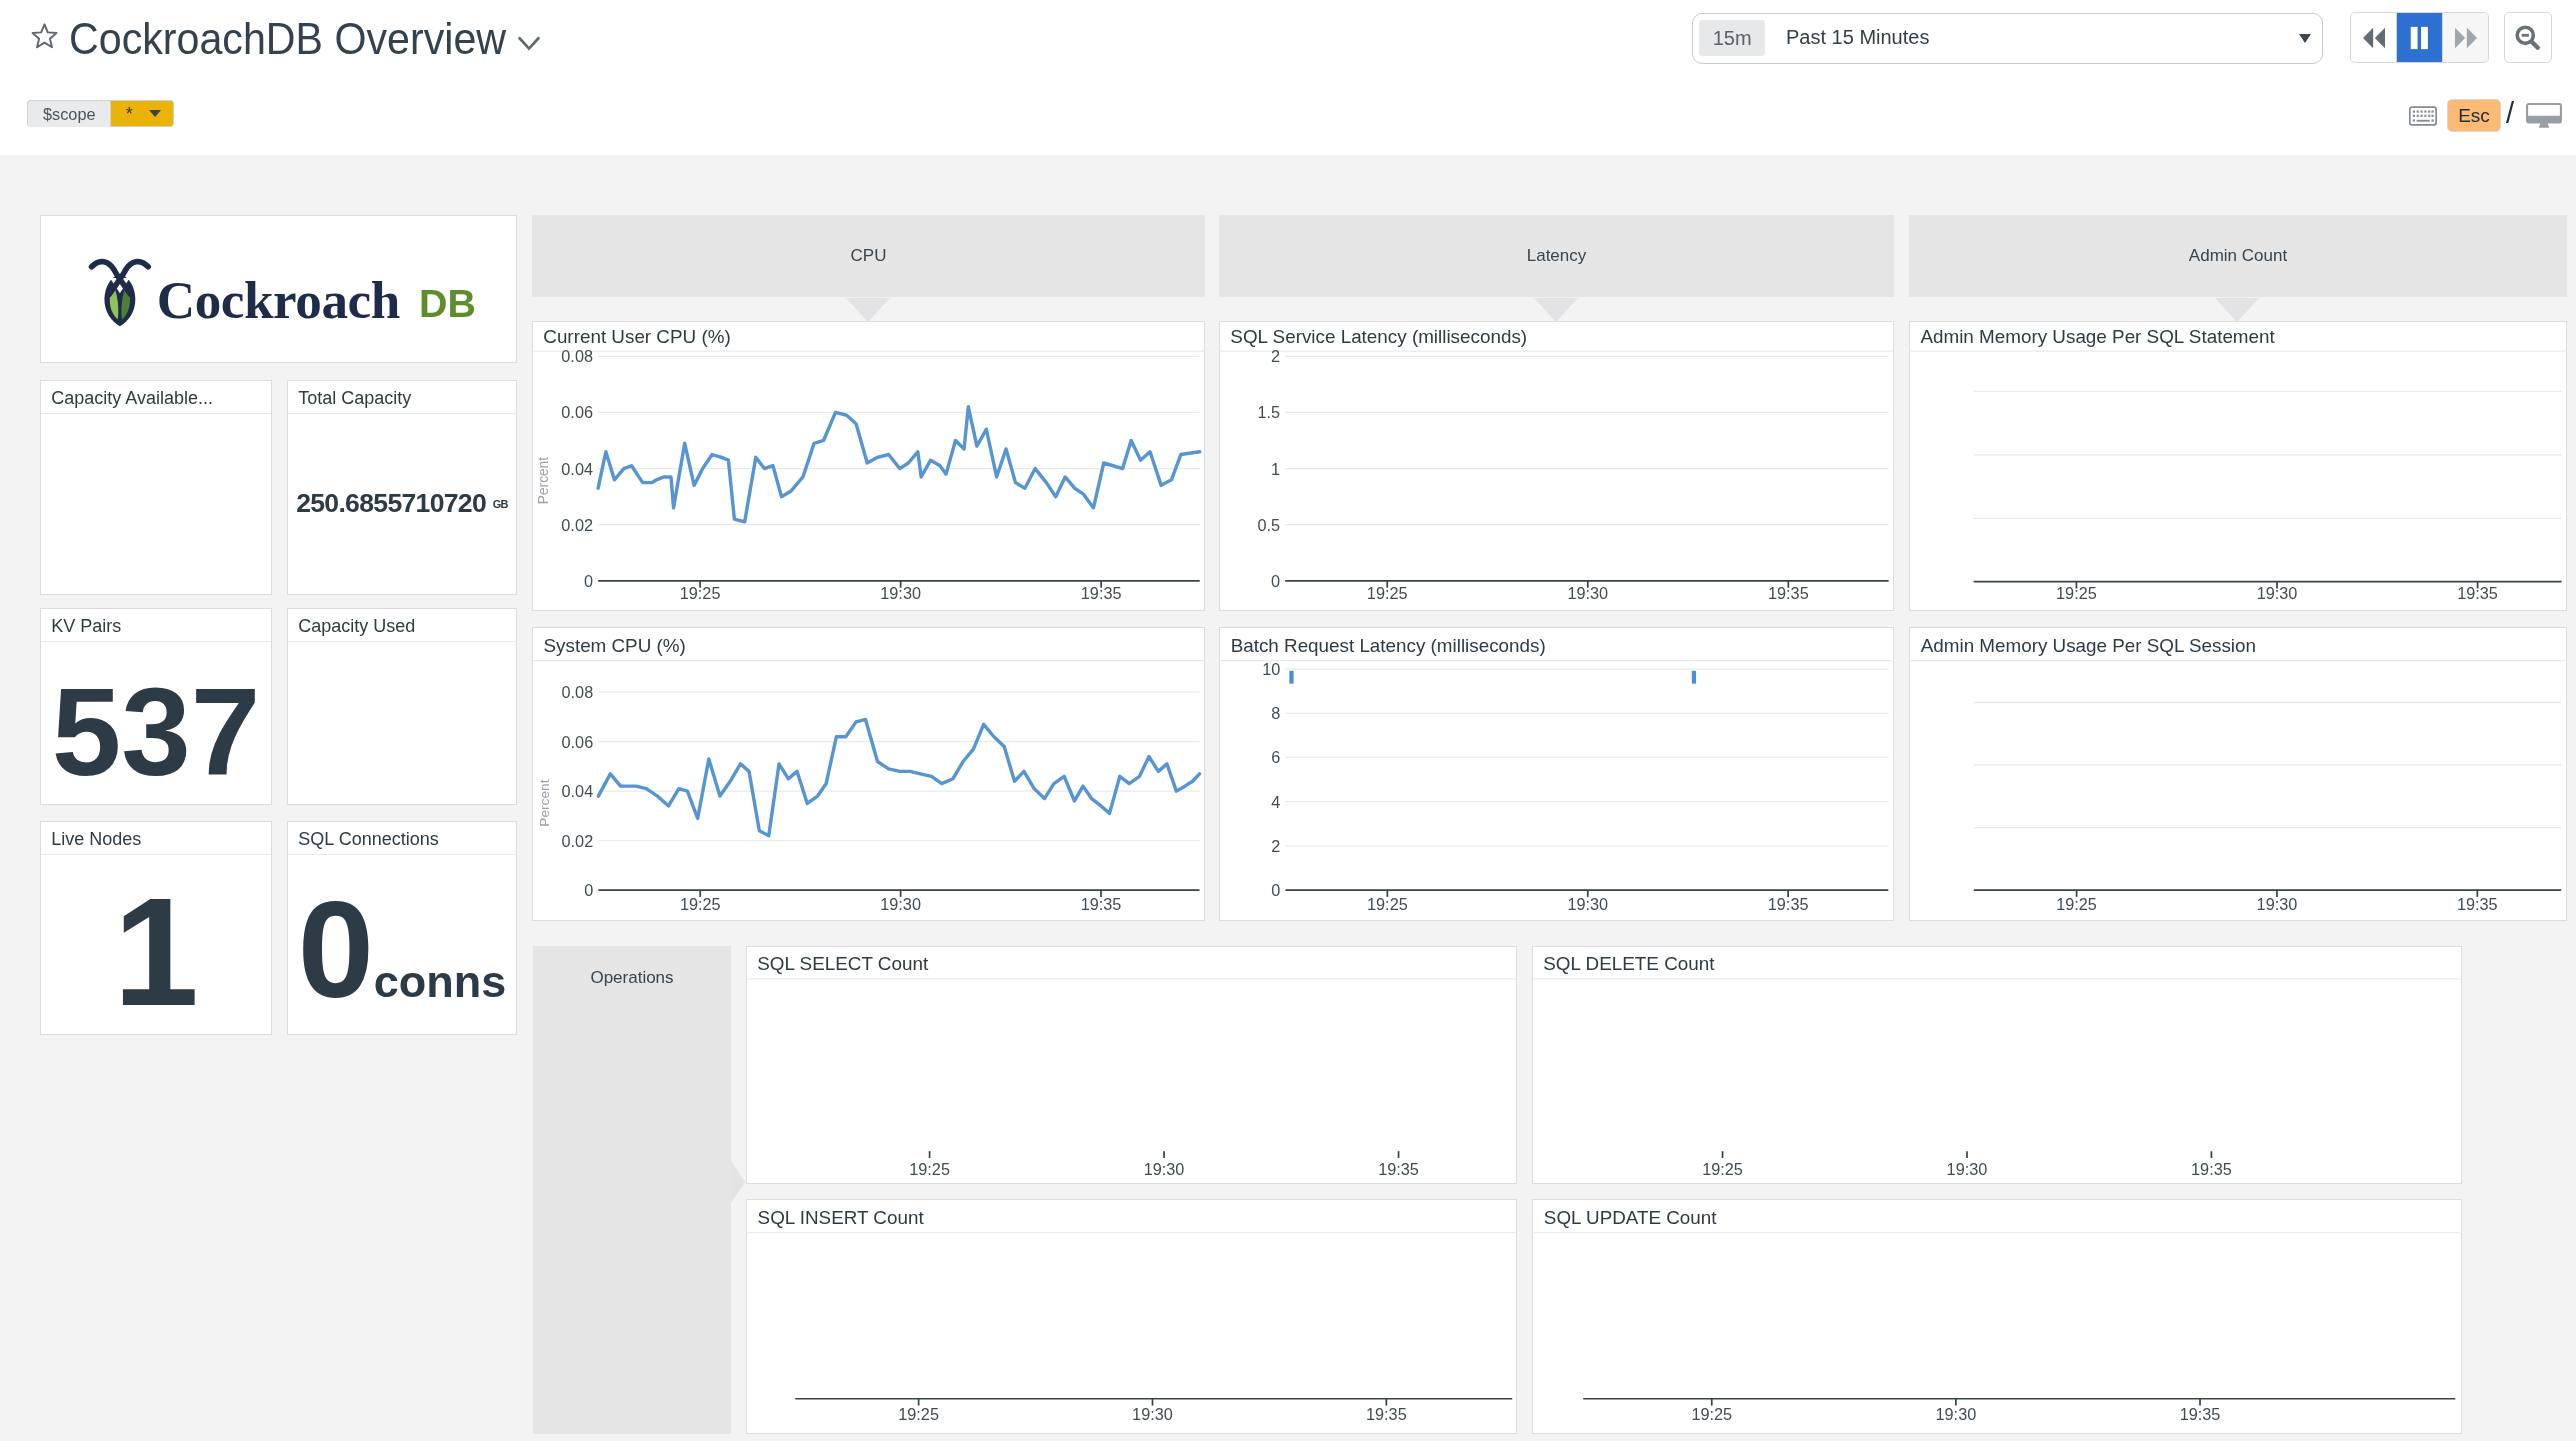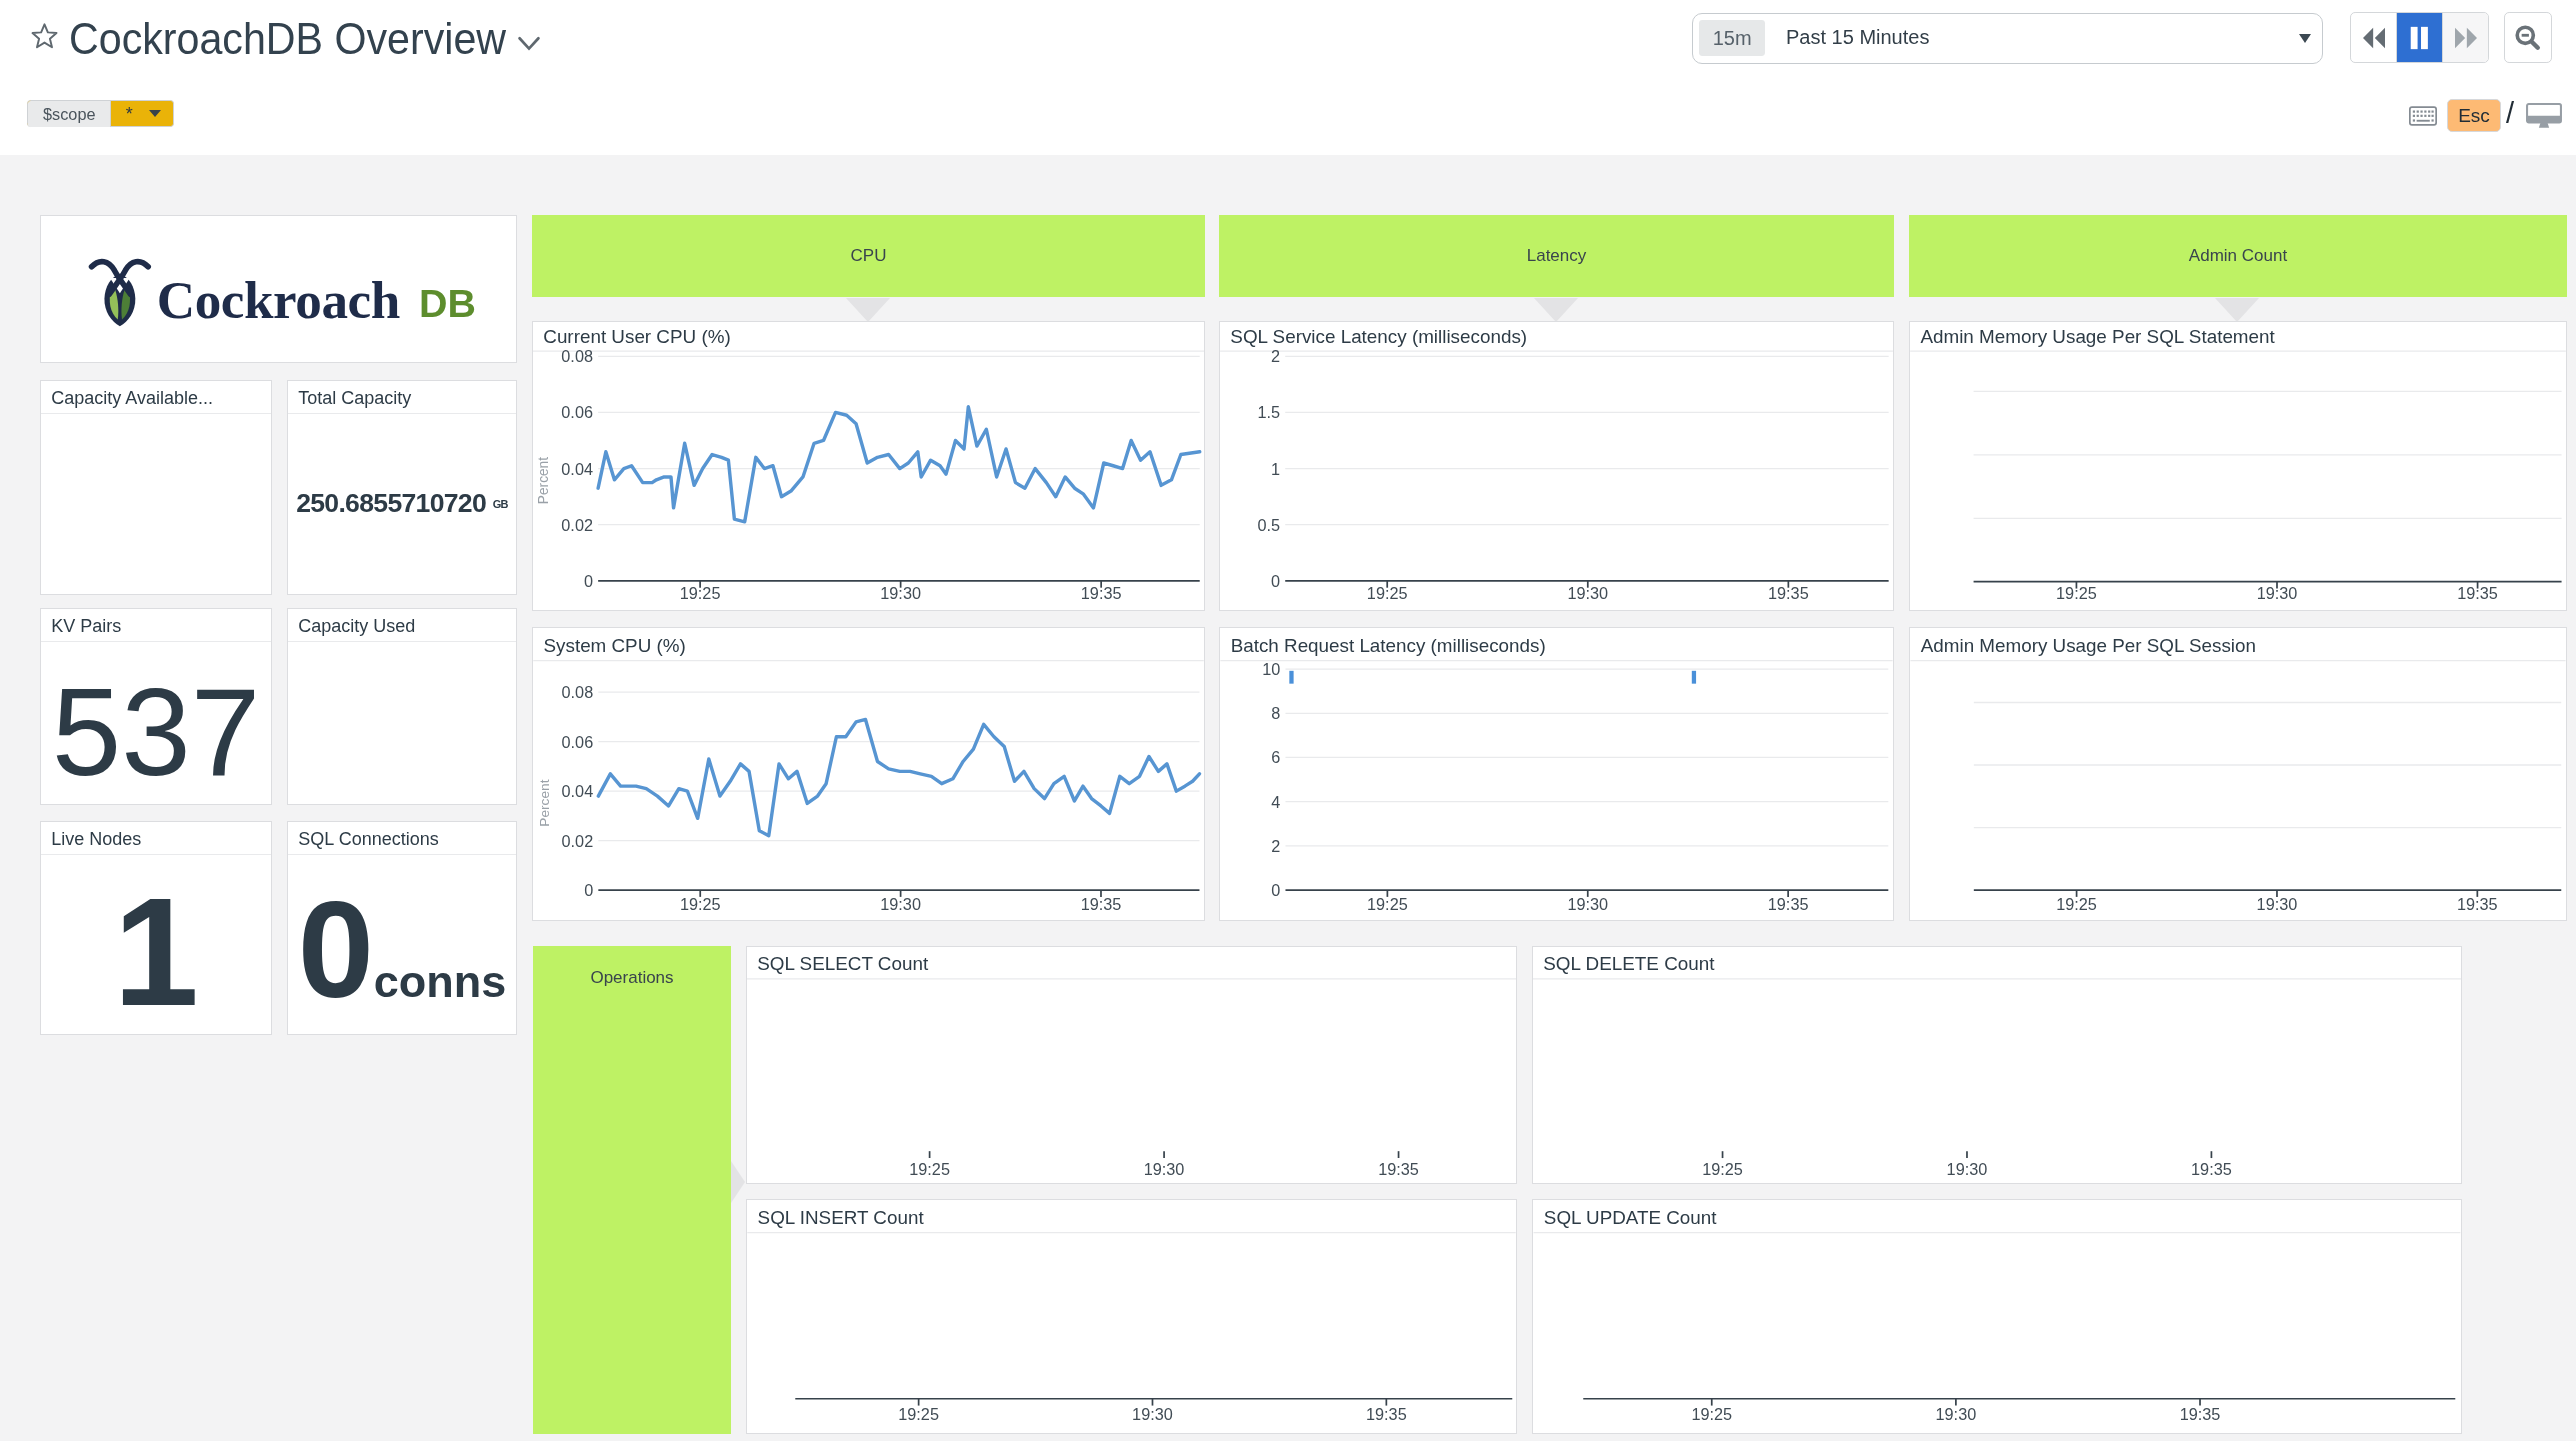--- a/index.html
+++ b/index.html
@@ -1,17 +1,17 @@
 <!DOCTYPE html>
 <html style="font-size:13.7px"><head><meta charset="utf-8"><title>CockroachDB Overview</title><style>
 html,body{margin:0;padding:0;}
 body{width:2576px;height:1441px;background:#ffffff;font-family:"Liberation Sans",sans-serif;position:relative;overflow:hidden;}
 .content{position:absolute;left:0;top:155px;width:2576px;height:1286px;background:#f3f3f4;}
 .card{position:absolute;background:#fff;border:0.9px solid #dcdde0;box-sizing:border-box;}
-.ghead{position:absolute;background:#bef264;}
+.ghead{position:absolute;background:#e5e5e5;}
 .gtitle{position:absolute;width:100%;text-align:center;font-size:17px;color:#39444d;}
 .stitle{position:absolute;left:10.3px;top:6.9px;font-size:18px;color:#2d3b46;}
 .ssep{position:absolute;left:0;right:0;top:32px;border-top:1.3px solid #e9eaec;}
 </style></head><body>
 
 <div style="position:absolute;left:0;top:0;width:2576px;height:155px;background:#fff">
 <svg width="31" height="31" style="position:absolute;left:29px;top:20.6px" viewBox="0 0 24 24">
 <path d="M12 2.6l2.6 6.2 6.7.5-5.1 4.4 1.6 6.6L12 16.7l-5.8 3.6 1.6-6.6-5.1-4.4 6.7-.5z" fill="none" stroke="#5f686f" stroke-width="1.5" stroke-linejoin="round"></path>
     </svg>
 <div style="position:absolute;left:69px;top:13px;font-size:45px;color:#33424e;transform:scaleX(0.915);transform-origin:0 0">CockroachDB Overview</div>
@@ -123,21 +123,21 @@
     <div class="ssep"></div>
   </div>
 <div class="card" style="left:287px;top:380px;width:230px;height:215px">
     <div class="stitle">Total Capacity</div>
     <div class="ssep"></div>
     <div style="position:absolute;left:0;top:32px;right:0;bottom:0;display:flex;align-items:center;justify-content:center;font-size:26.6px;letter-spacing:-0.7px;font-weight:bold;color:#2d3b46">250.6855710720&nbsp;<span style="font-size:11px">GB</span></div>
   </div>
 <div class="card" style="left:40px;top:608px;width:232px;height:197px">
     <div class="stitle">KV Pairs</div>
     <div class="ssep"></div>
-    <div style="position:absolute;left:0;top:32px;right:0;bottom:0;display:flex;align-items:center;justify-content:center;font-size:125px;font-weight:normal;color:#2d3b46;padding-top:17px;box-sizing:border-box">537</div>
+    <div style="position:absolute;left:0;top:32px;right:0;bottom:0;display:flex;align-items:center;justify-content:center;font-size:125px;font-weight:bold;color:#2d3b46;padding-top:17px;box-sizing:border-box">537</div>
   </div>
 <div class="card" style="left:287px;top:608px;width:230px;height:197px">
     <div class="stitle">Capacity Used</div>
     <div class="ssep"></div>
   </div>
 <div class="card" style="left:40px;top:821px;width:232px;height:214px">
     <div class="stitle">Live Nodes</div>
     <div class="ssep"></div>
     <div style="position:absolute;left:0;top:32px;right:0;bottom:0;display:flex;align-items:center;justify-content:center;font-size:154px;font-weight:bold;color:#2d3b46;padding-top:17px;box-sizing:border-box">1</div>
   </div>

